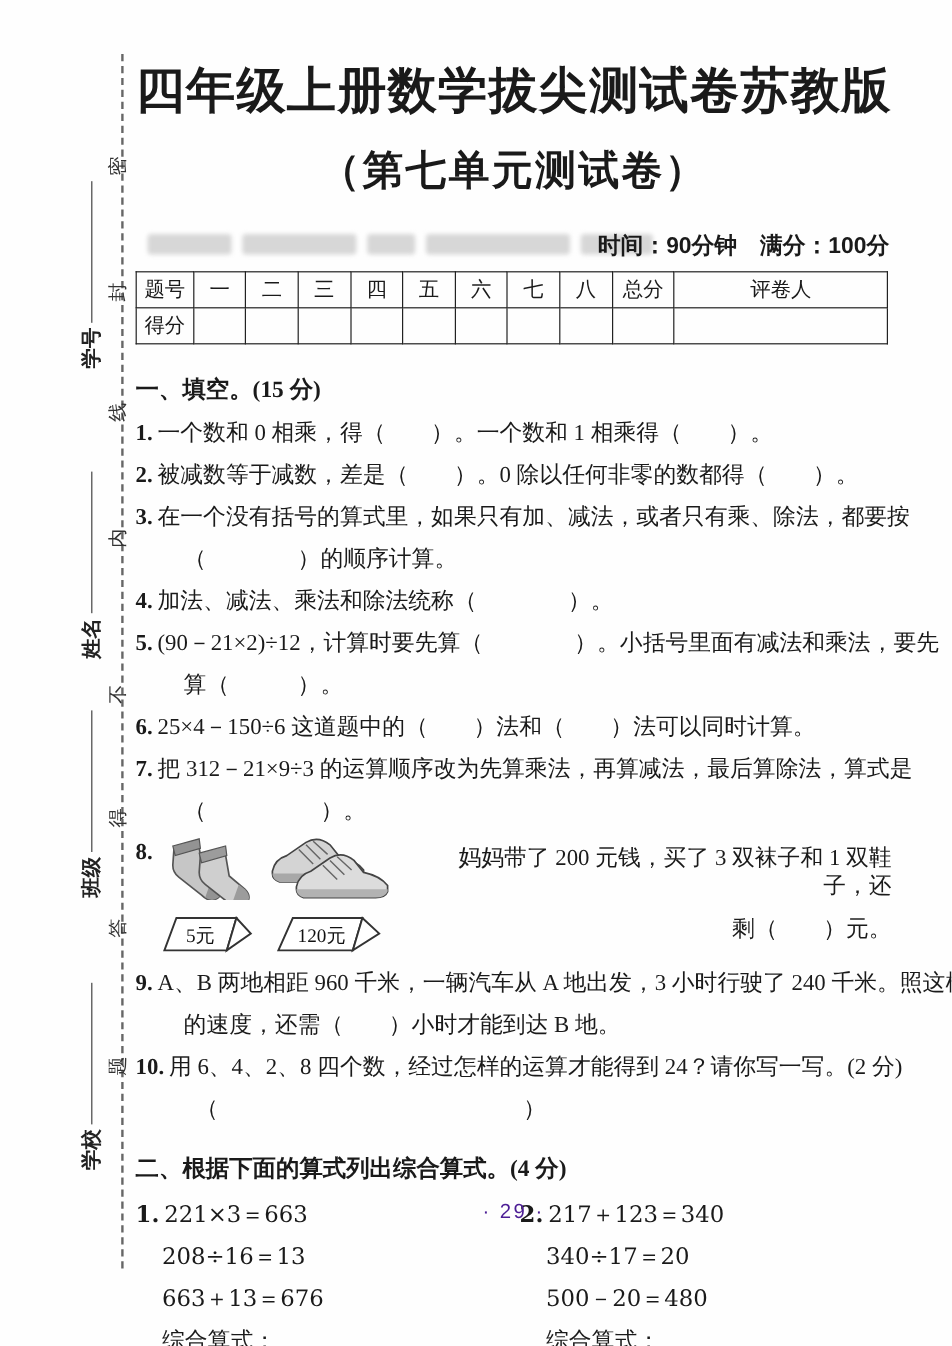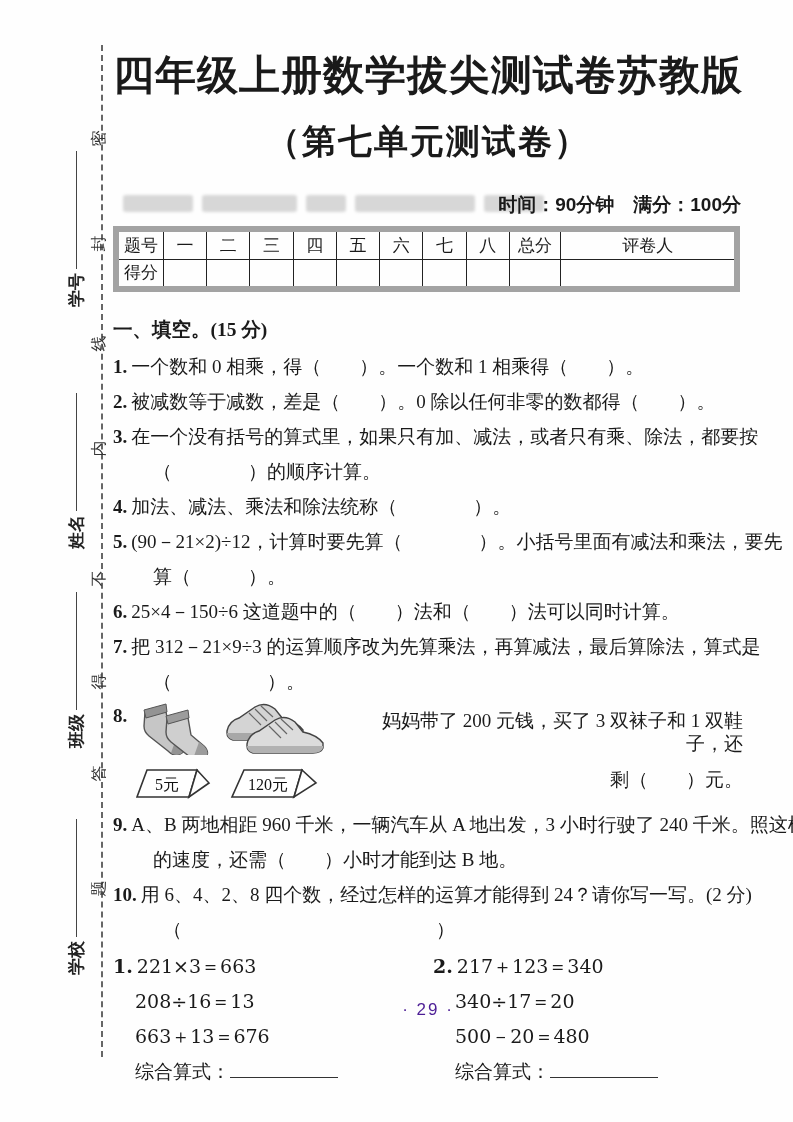--- a/index.html
+++ b/index.html
@@ -24,21 +24,21 @@
   .title{font-family:var(--sans);font-weight:900;font-size:41px;text-align:center;letter-spacing:1px;}
   .subtitle{font-family:var(--sans);font-weight:900;font-size:34px;text-align:center;margin-top:16px;letter-spacing:2px;}
 
   .meta-row{position:relative;margin-top:27px;height:24px;}
   .redacted{position:absolute;left:10px;top:3px;display:flex;gap:9px;filter:blur(1.6px);}
   .redacted i{display:block;height:17px;background:#d7d7d7;border-radius:3px;}
   .meta{position:absolute;right:2px;top:0;font-family:var(--sans);font-weight:600;font-size:19px;text-align:center;}
 
   table.score{border-collapse:collapse;margin-top:10px;width:627px;table-layout:fixed;}
   table.score td{border:1.5px solid #222;height:30px;text-align:center;font-size:17px;padding:0;}
-  table.score{border:6px solid #a3a3a3;}
+  table.score{border:1px solid #a3a3a3;}
   td.c-qnum{width:46px;}
   td.c-std{width:42px;}
   td.c-total{width:50px;margin-top:28px;}
   td.c-grader{width:171px;}
 
   .sec-heading{font-weight:bold;font-size:19.5px;margin-top:24px;}
   .qline{margin-top:12px;line-height:23px;white-space:nowrap;}
   .qnum{font-weight:bold;margin-right:4px;}
   .qcont{padding-left:40px;}
   .q10cont{padding-left:50px;letter-spacing:2px;}
@@ -223,20 +223,21 @@
 
     <div class="qline">
       <span class="qnum">9.</span><span>A、B 两地相距 960 千米，一辆汽车从 A 地出发，3 小时行驶了 240 千米。照这样</span>
     </div>
     <div class="qline qcont">的速度，还需（　　）小时才能到达 B 地。</div>
     <div class="qline">
       <span class="qnum">10.</span><span>用 6、4、2、8 四个数，经过怎样的运算才能得到 24？请你写一写。(2 分)</span>
     </div>
     <div class="qline q10cont">（　　　　　　　　　　　　）</div>
 
+    <div class="sec-heading">二、根据下面的算式列出综合算式。(4 分)</div>
 
     <div class="s2cols">
       <div class="s2col">
         <div class="eqline first">
           <span class="qnum">1.</span><span>221×3＝663</span>
         </div>
         <div class="eqline eqindent">208÷16＝13</div>
         <div class="eqline eqindent">663＋13＝676</div>
         <div class="ansline eqindent">
           <span>综合算式：</span><span class="ans-underline"></span>

